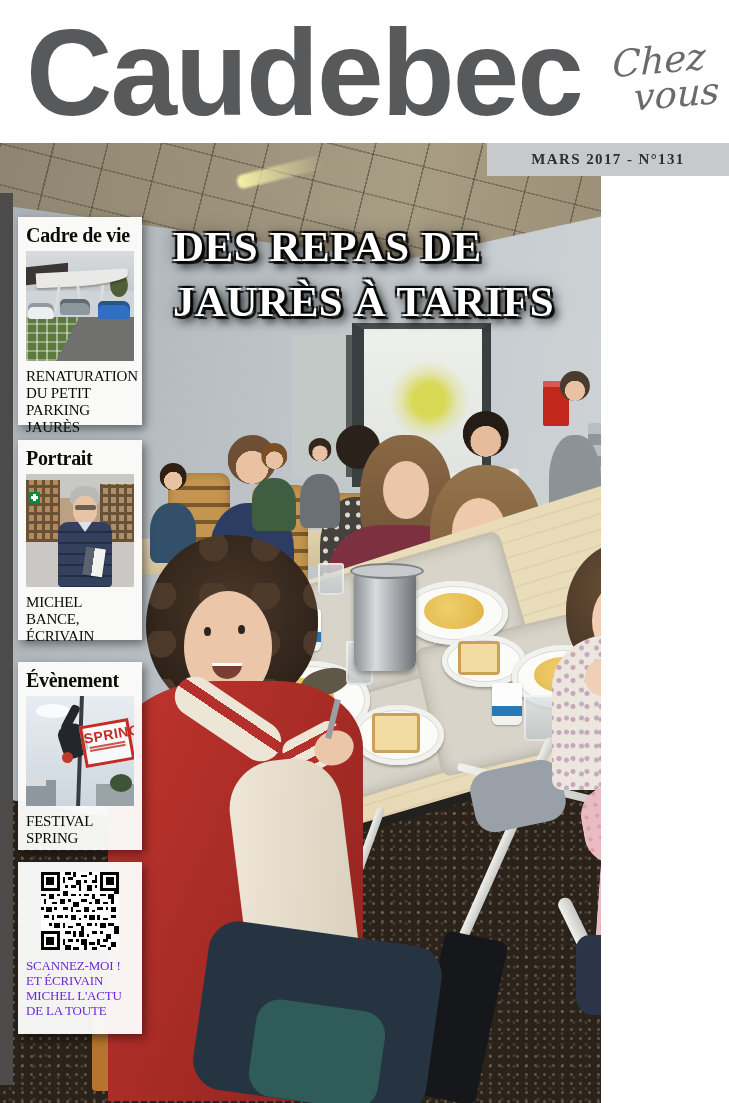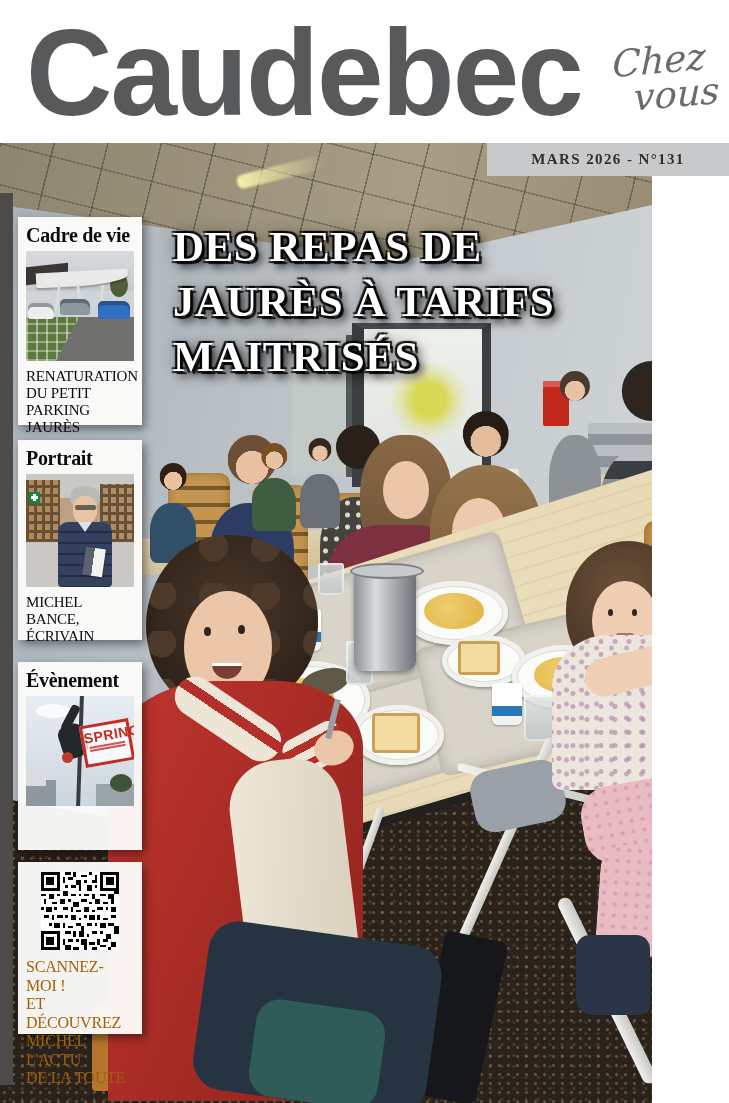--- a/index.html
+++ b/index.html
@@ -10,21 +10,21 @@
   
   .mast-title{left:26px;top:12px;font-family:"Liberation Sans",sans-serif;font-weight:bold;
     font-size:122px;line-height:1;color:#58595b;letter-spacing:-2px;transform:scaleX(.98);transform-origin:left top}
   .tagline{left:612px;top:42px;width:120px;color:#6b6b6d;font-family:"DejaVu Serif",serif;
     font-style:italic;font-size:37px;line-height:.95;transform:rotate(-5deg) skewX(-6deg)}
   .tagline .t2{margin-left:22px}
   .issue-band{left:487px;top:143px;width:242px;height:33px;background:#c8c9cb;display:flex;
     align-items:center;justify-content:center;font-weight:bold;font-size:15px;letter-spacing:1.4px;color:#2e2e2e}
 
   
-  .photo{left:0;top:143px;width:652px;height:960px;overflow:hidden;
+  .photo{left:0;top:143px;width:601px;height:960px;overflow:hidden;
     background:linear-gradient(100deg,#aab1b6,#c3c9cd 55%,#d3d7d9)}
   .ceiling{left:0;top:0;width:729px;height:125px;
     clip-path:polygon(0 0,729px 0,729px 45px,400px 118px,0 62px);
     background:
       repeating-linear-gradient(104deg,rgba(70,60,45,.5) 0 1.5px,transparent 1.5px 52px),
       repeating-linear-gradient(14deg,rgba(70,60,45,.4) 0 1.5px,transparent 1.5px 40px),
       linear-gradient(100deg,#8e8570,#a89d85 55%,#94896f)}
   .light{background:linear-gradient(90deg,#f7f0a8,rgba(247,240,168,0));border-radius:6px;filter:blur(1px)}
   .wall-light{left:690px;top:40px;width:39px;height:210px;background:#d9dddf}
   .door{left:352px;top:180px;width:118px;height:158px;
@@ -96,21 +96,21 @@
   .bwin{background:repeating-linear-gradient(90deg,#6a5136 0 3px,transparent 3px 8px),
     repeating-linear-gradient(0deg,#6a5136 0 3px,transparent 3px 9px),#b08a5f}
   .puffer{background:repeating-linear-gradient(180deg,transparent 0 9px,rgba(0,0,0,.28) 9px 11px),#33415e;
     border-radius:10px 10px 4px 4px}
   .stamp{border:3px solid #c42b22;background:rgba(255,255,255,.78);color:#c42b22;
     font-family:"Liberation Sans",sans-serif;font-weight:bold;font-size:14px;letter-spacing:.5px;
     text-align:center;transform:rotate(-10deg)}
   .stamp .sub{height:2px;background:#c42b22;margin:1px 4px;opacity:.8}
 
   .qr-wrap{margin:4px auto 0 auto;width:78px;height:78px;background:#fff;display:block}
-  .qr-caption{margin-top:8px;font-size:16px;line-height:1.16;color:#a16207;letter-spacing:-.2px}
+  .qr-caption{margin-top:8px;font-size:13px;line-height:1.16;color:#6d28d9;letter-spacing:-.2px}
 </style>
 </head>
 <body>
 
 <div class="page">
 
   <div class="abs mast-title">Caudebec</div>
   <div class="abs tagline">
     <div>Chez</div>
     <div class="t2">vous</div>
@@ -281,26 +281,25 @@
     <div class="abs" style="left:238px;top:616px;width:112px;height:235px;border-radius:48px;transform:rotate(-7deg);
       background:linear-gradient(100deg,#efe7d8,#d9cfbc)"></div>
     <div class="abs skin" style="left:314px;top:588px;width:40px;height:34px;transform:rotate(-20deg)"></div>
     <div class="abs" style="left:330px;top:556px;width:6px;height:40px;background:#9b9ea0;transform:rotate(14deg)"></div>
     <div class="abs" style="left:200px;top:790px;width:235px;height:170px;border-radius:30px;transform:rotate(8deg);background:#263441"></div>
     <div class="abs" style="left:252px;top:862px;width:130px;height:98px;border-radius:24px;transform:rotate(8deg);background:#2f5b59"></div>
 
     <h1 class="abs headline" style="margin:0">
       <div>DES REPAS DE</div>
       <div>JAURÈS À TARIFS</div>
-      <div>MAITRISÉS</div>
     </h1>
   </div>
 
   <div class="abs issue-band">
-    <span>MARS 2026 - N°131</span>
+    <span>MARS 2017 - N°131</span>
   </div>
 
   <div class="abs leftbar"></div>
 
   <section class="abs card" style="top:440px;height:200px">
     <h2>Portrait</h2>
     <div class="thumb" style="height:113px;background:#c9c8c4">
       <div class="abs bwin" style="left:0;top:6px;width:34px;height:62px"></div>
       <div class="abs bwin" style="left:74px;top:10px;width:34px;height:58px;background-color:#a8906c"></div>
       <div class="abs" style="left:34px;top:24px;width:40px;height:30px;background:#bba083"></div>
@@ -354,20 +353,24 @@
       <div class="abs stamp" style="left:56px;top:26px;width:44px;height:34px;padding-top:2px">
         <span>SPRING</span>
         <div class="sub"></div>
         <div class="sub"></div>
       </div>
       <div class="abs" style="left:0;top:84px;width:30px;height:26px;background:#8e979e"></div>
       <div class="abs" style="left:0;top:76px;width:20px;height:14px;background:#d8dcdf"></div>
       <div class="abs" style="left:70px;top:88px;width:38px;height:22px;background:#9aa3a8"></div>
       <div class="abs" style="left:84px;top:78px;width:22px;height:18px;border-radius:50%;background:#3f5436"></div>
     </div>
+    <p class="caption" style="margin:7px 0 0 0">
+      <span style="display:block">FESTIVAL</span>
+      <span style="display:block">SPRING</span>
+    </p>
   </section>
 
   <section class="abs card" style="top:862px;height:172px">
     <svg class="qr-wrap" viewBox="0 0 29 29" shape-rendering="crispEdges">
       <rect x="0" y="0" width="29" height="29" fill="#fff"></rect>
       <g fill="#000">
         <rect x="0" y="0" width="7" height="7"></rect>
           <rect x="22" y="0" width="7" height="7"></rect>
           <rect x="0" y="22" width="7" height="7"></rect>
         <rect x="1" y="1" width="5" height="5" fill="#fff"></rect>
@@ -465,19 +468,19 @@
         <rect x="9" y="27" width="2" height="2"></rect>
           <rect x="12" y="28" width="2" height="1"></rect>
           <rect x="16" y="27" width="1" height="2"></rect>
           <rect x="19" y="28" width="2" height="1"></rect>
           <rect x="22" y="27" width="2" height="1"></rect>
           <rect x="25" y="28" width="1" height="1"></rect>
       </g>
     </svg>
     <p class="qr-caption" style="margin:8px 0 0 0">
       <span style="display:block">SCANNEZ-MOI !</span>
-      <span style="display:block">ET DÉCOUVREZ</span>
+      <span style="display:block">ET ÉCRIVAIN</span>
       <span style="display:block">MICHEL L'ACTU</span>
       <span style="display:block">DE LA TOUTE</span>
     </p>
   </section>
 
 </div>
 
 </body></html>

